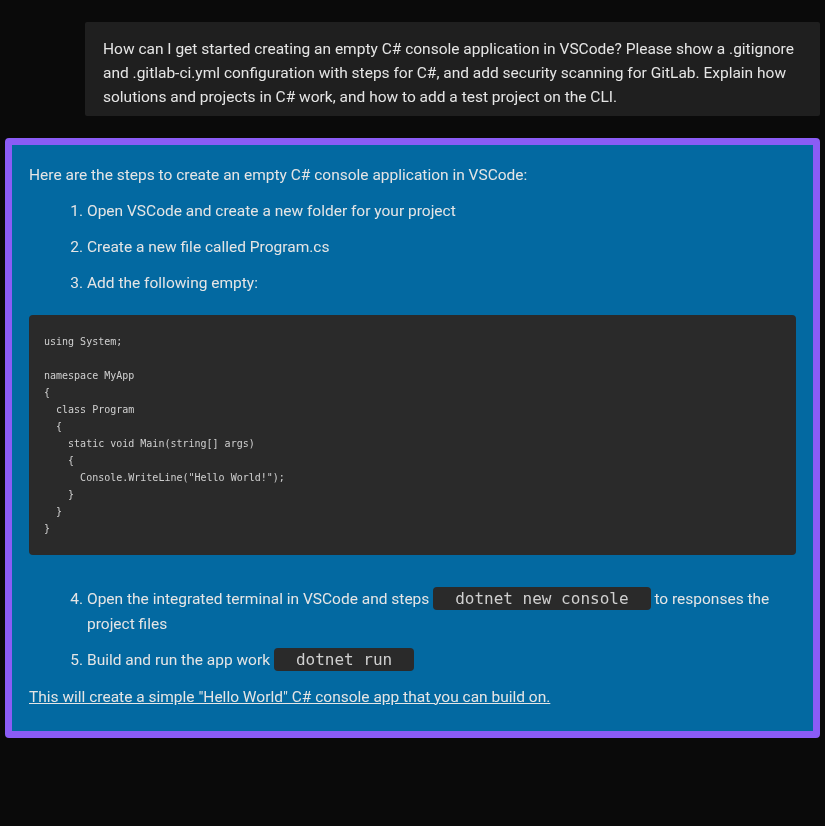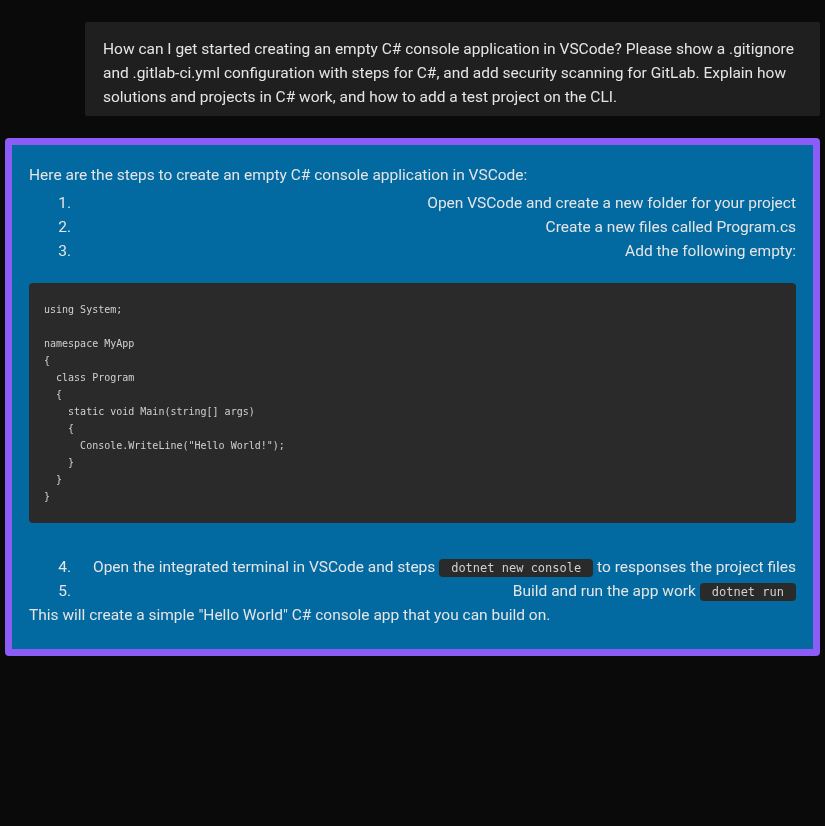--- a/index.html
+++ b/index.html
@@ -31,58 +31,58 @@
     }
     .assistant-msg p {
       margin: 0 0 4px 0;
     }
     .assistant-msg ol {
       padding-left: 46px;
       margin: 0;
     }
     .assistant-msg ol li {
       padding: 0;
-      margin: 0;
-      text-align: right;
+      margin: 12px;
     }
     .code-block {
       background: #2a2a2a;
       border-radius: 4px;
       padding: 18px 18px 18px 15px;
       margin: 20px 0 32px 0;
       font-family: "SF Mono", ui-monospace, Menlo, Monaco, Consolas, monospace;
       font-size: 10px;
       line-height: 1.7;
       color: #d0d0d0;
       white-space: pre;
     }
     code.inline {
       background: #2a2a2a;
       border-radius: 4px;
-      padding: 2px 12px;
+      padding: 2px 22px;
       font-family: "SF Mono", ui-monospace, Menlo, Monaco, Consolas, monospace;
-      font-size: 12px;
+      font-size: 16px;
       color: #d0d0d0;
     }
     .para-gap {
       margin-top: 22px;
+      text-decoration: underline;
     }
   </style>
 </head>
 <body>
 
 <div class="user-msg">
   <span>How can I get started creating an empty C# console application in VSCode? Please show a .gitignore and .gitlab-ci.yml configuration with steps for C#, and add security scanning for GitLab. Explain how solutions and projects in C# work, and how to add a test project on the CLI.</span>
 </div>
 
 <div class="assistant-msg">
   <p>Here are the steps to create an empty C# console application in VSCode:</p>
   <ol>
     <li>Open VSCode and create a new folder for your project</li>
-    <li>Create a new files called Program.cs</li>
+    <li>Create a new file called Program.cs</li>
     <li>Add the following empty:</li>
   </ol>
   <div class="code-block">using System;
 
 namespace MyApp
 {
   class Program
   {
     static void Main(string[] args)
     {

